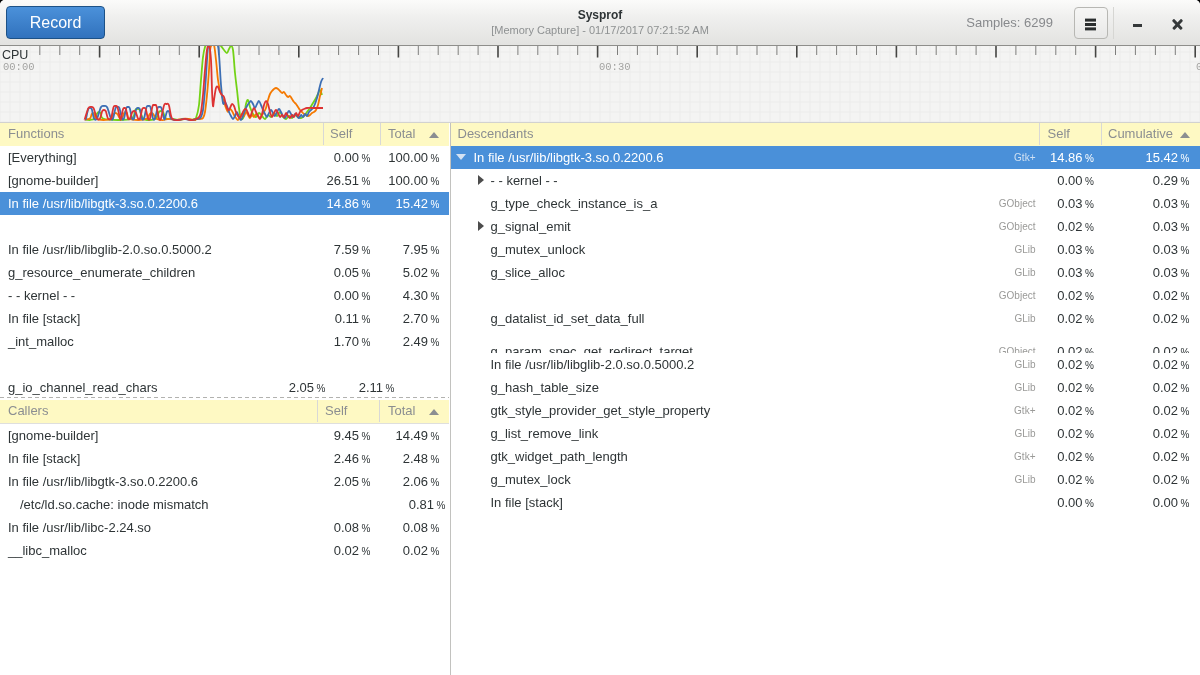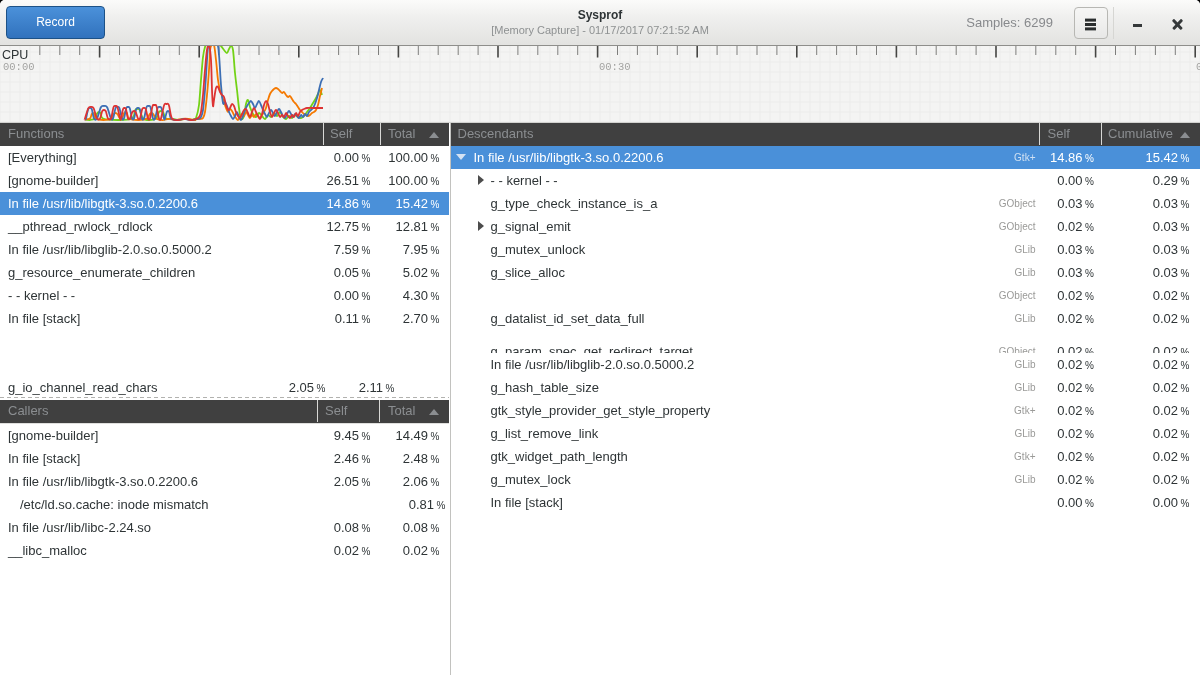--- a/index.html
+++ b/index.html
@@ -6,21 +6,21 @@
 body { font-family:"Liberation Sans", sans-serif; }
 #win { position:absolute; left:0; top:0; width:1200px; height:675px; background:#fff;
   border-radius:5px 5px 0 0; overflow:hidden; }
 #hb { position:absolute; left:0; top:0; width:1200px; height:46px;
   background:linear-gradient(to bottom,#fbfbfa,#f0f0ef 35%,#e3e3e1 97%);
   border-bottom:1px solid #8e8e8b; }
 .btn { position:absolute; border:1px solid #b7b7b3; border-radius:4px;
   background:linear-gradient(to bottom,#f6f6f5,#e8e8e7); }
 #rec { left:6px; top:6px; width:99px; height:33px; border:1px solid #1c5187;
   border-radius:4px; background:linear-gradient(to bottom,#4b91da,#3172bd);
-  color:#fff; font-size:12px; text-align:center; line-height:31px; }
+  color:#fff; font-size:16px; text-align:center; line-height:31px; }
 #combo { left:113px; top:6px; width:199px; height:33px; color:#2e3436; font-size:13px;
   text-align:center; line-height:31px; padding-right:22px; }
 #combo .arr { position:absolute; right:12px; top:14px; width:0; height:0;
   border-left:5px solid transparent; border-right:5px solid transparent;
   border-top:6px solid #2e3436; }
 #title { position:absolute; left:0; top:7.5px; width:1200px; text-align:center;
   font-size:12px; font-weight:bold; color:#2e3436; line-height:15px; }
 #subtitle { position:absolute; left:0; top:24px; width:1200px; text-align:center;
   font-size:11px; color:#8e9192; line-height:13px; }
 #samples { position:absolute; right:147px; top:15px; font-size:13px; color:#87898c; }
@@ -28,21 +28,21 @@
 #menub i { position:absolute; left:10.5px; top:15.3px; width:11px; height:2.8px; background:#2a2d2e;
   box-shadow:0 -4.4px 0 #2a2d2e, 0 4.4px 0 #2a2d2e; }
 #hsep { position:absolute; left:1113px; top:6.5px; width:1px; height:32.5px; background:#d6d6d3; }
 #minb { position:absolute; left:1133px; top:24px; width:9px; height:3px; background:#35393a; }
 #closeb { position:absolute; left:1172px; top:18.5px; width:10px; height:11px; }
 #closeb:before, #closeb:after { content:""; position:absolute; left:-1.5px; top:4.2px; width:13px;
   height:2.7px; background:#35393a; border-radius:1px; }
 #closeb:before { transform:rotate(47deg); }
 #closeb:after { transform:rotate(-47deg); }
 #pane-div { position:absolute; left:449.5px; top:123px; width:1px; height:552px; background:#c2c2bf; }
-.hdr { position:absolute; height:24px; background:#404040; border-bottom:1px solid #dfdfdd;text-decoration:underline; }
+.hdr { position:absolute; height:24px; background:#fef9c3; border-bottom:1px solid #dfdfdd;text-decoration:underline; }
 .htxt { position:absolute; top:3px; font-size:13px; color:#8b8e91; }
 .vsep { position:absolute; top:0; width:1px; height:22px; background:#d8d8d6; }
 .tri { position:absolute; top:8.5px; width:0; height:0; border-left:5.5px solid transparent;
   border-right:5.5px solid transparent; border-bottom:6px solid #8b8e91; }
 .row { position:absolute; height:23px; background:#fff; color:#2e3436; font-size:13px; }
 .row.sel { background:#4a90d9; color:#fff; }
 .name { position:absolute; top:3.5px; white-space:pre;text-align:right; }
 .val { position:absolute; top:3.5px; }
 .pc { font-size:10px; margin-left:2.5px; }
 .tag { position:absolute; top:6px; font-size:10px; color:#9a9a98; }
@@ -97,44 +97,44 @@
 <div class="row" style="left:0;top:169px;width:449px">
       <span class="name" style="left:8px">[gnome-builder]</span>
       <span class="val " style="right:78.5px">26.51<span class="pc">%</span></span>
       <span class="val " style="right:9.5px">100.00<span class="pc">%</span></span>
     </div>
 <div class="row sel" style="left:0;top:192px;width:449px">
       <span class="name" style="left:8px">In file /usr/lib/libgtk-3.so.0.2200.6</span>
       <span class="val " style="right:78.5px">14.86<span class="pc">%</span></span>
       <span class="val " style="right:9.5px">15.42<span class="pc">%</span></span>
     </div>
-<div class="row" style="left:0;top:215px;width:449px">
-      <span class="name" style="left:8px">__pthread_rwlock_rdlock</span>
-      <span class="val " style="right:78.5px">12.75<span class="pc">%</span></span>
-      <span class="val " style="right:9.5px">12.81<span class="pc">%</span></span>
-    </div>
 <div class="row" style="left:0;top:238px;width:449px">
       <span class="name" style="left:8px">In file /usr/lib/libglib-2.0.so.0.5000.2</span>
       <span class="val " style="right:78.5px">7.59<span class="pc">%</span></span>
       <span class="val " style="right:9.5px">7.95<span class="pc">%</span></span>
     </div>
 <div class="row" style="left:0;top:261px;width:449px">
       <span class="name" style="left:8px">g_resource_enumerate_children</span>
       <span class="val " style="right:78.5px">0.05<span class="pc">%</span></span>
       <span class="val " style="right:9.5px">5.02<span class="pc">%</span></span>
     </div>
 <div class="row" style="left:0;top:284px;width:449px">
       <span class="name" style="left:8px">- - kernel - -</span>
       <span class="val " style="right:78.5px">0.00<span class="pc">%</span></span>
       <span class="val " style="right:9.5px">4.30<span class="pc">%</span></span>
     </div>
 <div class="row" style="left:0;top:307px;width:449px">
       <span class="name" style="left:8px">In file [stack]</span>
       <span class="val " style="right:78.5px">0.11<span class="pc">%</span></span>
       <span class="val " style="right:9.5px">2.70<span class="pc">%</span></span>
+    </div>
+<div class="row" style="left:0;top:330px;width:449px">
+      <span class="name" style="left:8px">_int_malloc</span>
+      <span class="val " style="right:78.5px">1.70<span class="pc">%</span></span>
+      <span class="val " style="right:9.5px">2.49<span class="pc">%</span></span>
     </div>
 <div class="row" style="left:0;top:376px;width:404px">
       <span class="name" style="left:8px">g_io_channel_read_chars</span>
       <span class="val " style="right:78.5px">2.05<span class="pc">%</span></span>
       <span class="val " style="right:9.5px">2.11<span class="pc">%</span></span>
     </div>
 <svg style="position:absolute;left:0;top:397px" width="449" height="2">
       <line x1="0" y1="0.5" x2="449" y2="0.5" stroke="#b2b2af" stroke-width="1" stroke-dasharray="4 3"></line>
     </svg>
 <div class="hdr" style="left:0;top:400px;width:449px">

